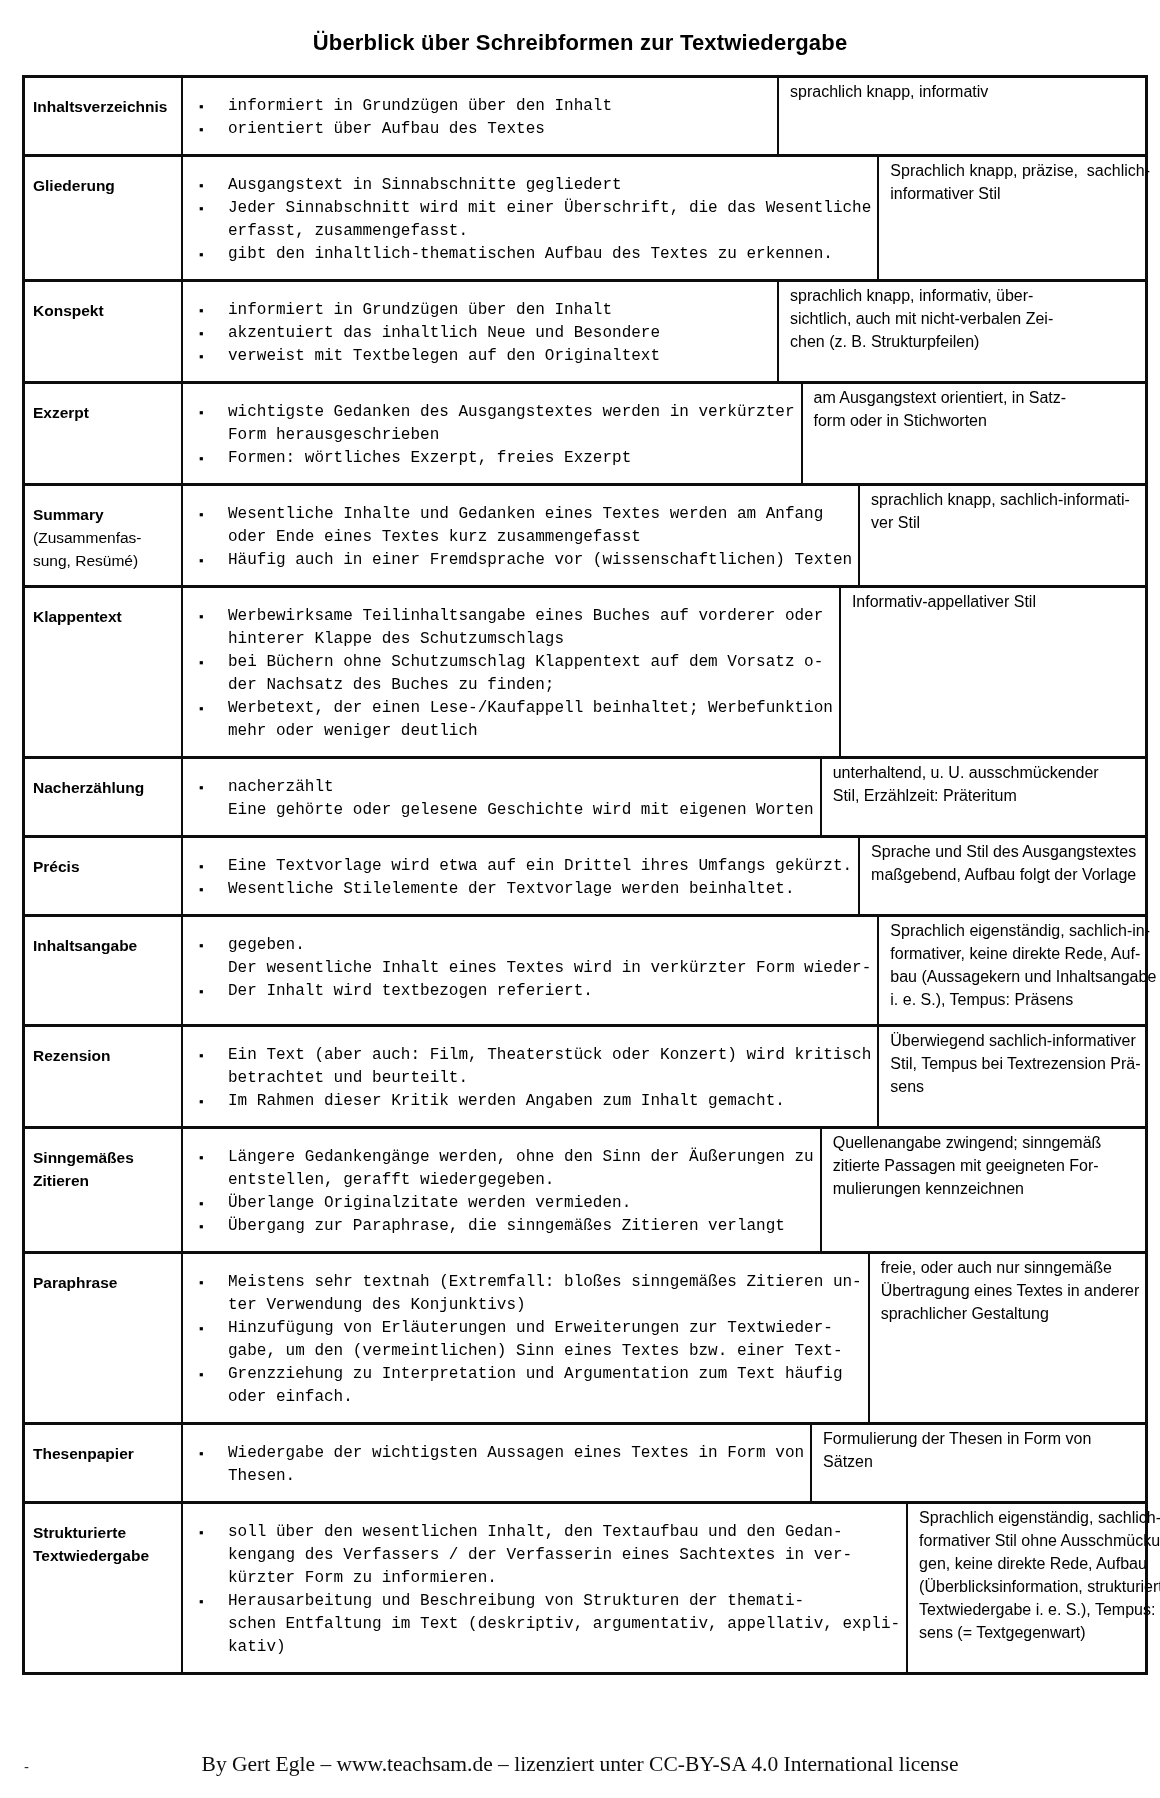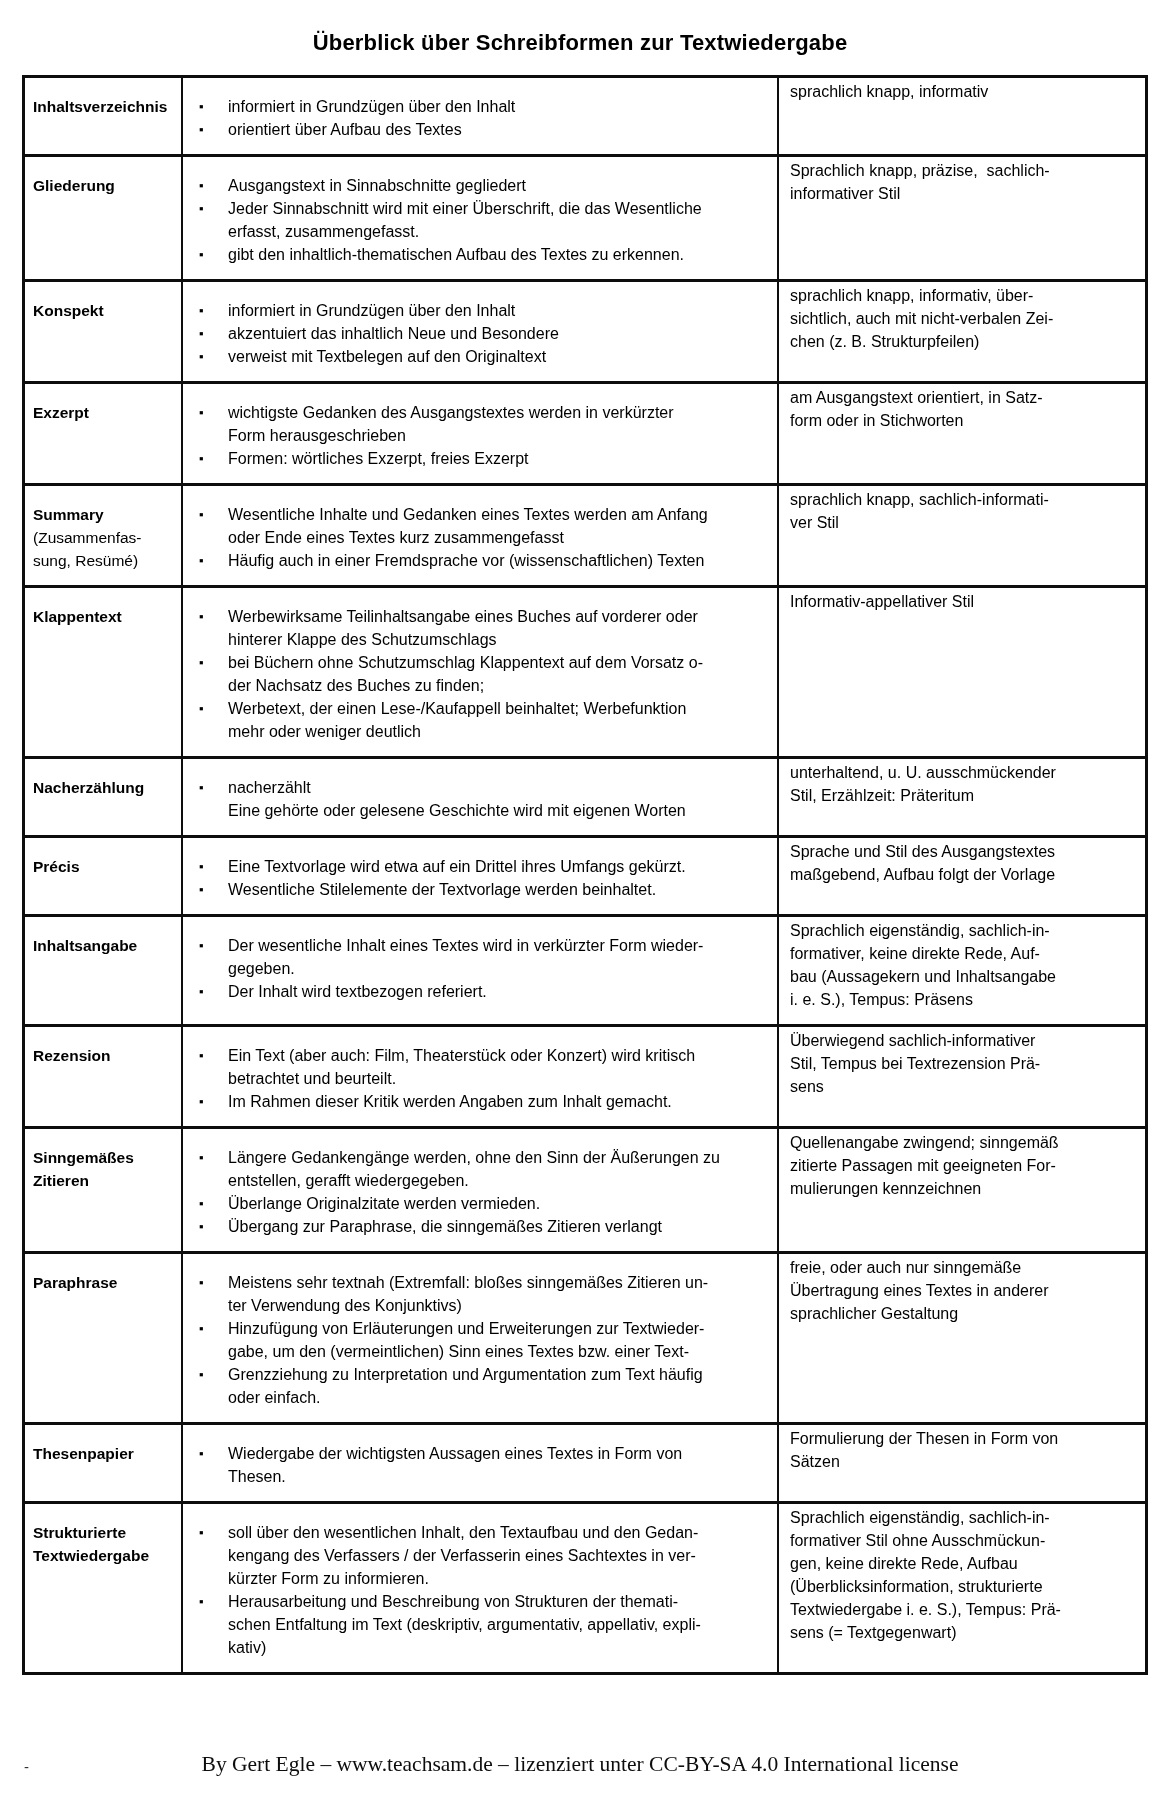--- a/index.html
+++ b/index.html
@@ -45,21 +45,21 @@
   .style-line, .bullet-line { white-space: pre; }
 
   .bullet { display: flex; padding-left: 16px; }
   .marker {
     flex: none;
     width: 29px;
     font-size: 13px;
     line-height: 23px;
     color: #000;
   }
-  .bullet-text { flex: 1 1 auto; min-width: 0; }
+  .bullet-text { flex: 1 1 auto; min-width: 0; font-family: Liberation Mono, monospace; }
 
   .footer {
     position: absolute;
     left: 0; top: 1752px;
     width: 1160px;
     text-align: center;
     font-family: "Liberation Serif", serif;
     font-size: 21.5px;
     color: #0d0d0d;
   }
@@ -284,22 +284,22 @@
         </div>
       </div>
       <div class="row">
         <div class="cell term">
           <div class="term-line bold">Inhaltsangabe</div>
         </div>
         <div class="cell desc">
           <div class="bullet">
             <span class="marker">▪</span>
             <div class="bullet-text">
+              <div class="bullet-line">gegeben.</div>
               <div class="bullet-line">Der wesentliche Inhalt eines Textes wird in verkürzter Form wieder-</div>
-              <div class="bullet-line">gegeben.</div>
             </div>
           </div>
           <div class="bullet">
             <span class="marker">▪</span>
             <div class="bullet-text">
               <div class="bullet-line">Der Inhalt wird textbezogen referiert.</div>
             </div>
           </div>
         </div>
         <div class="cell style">

